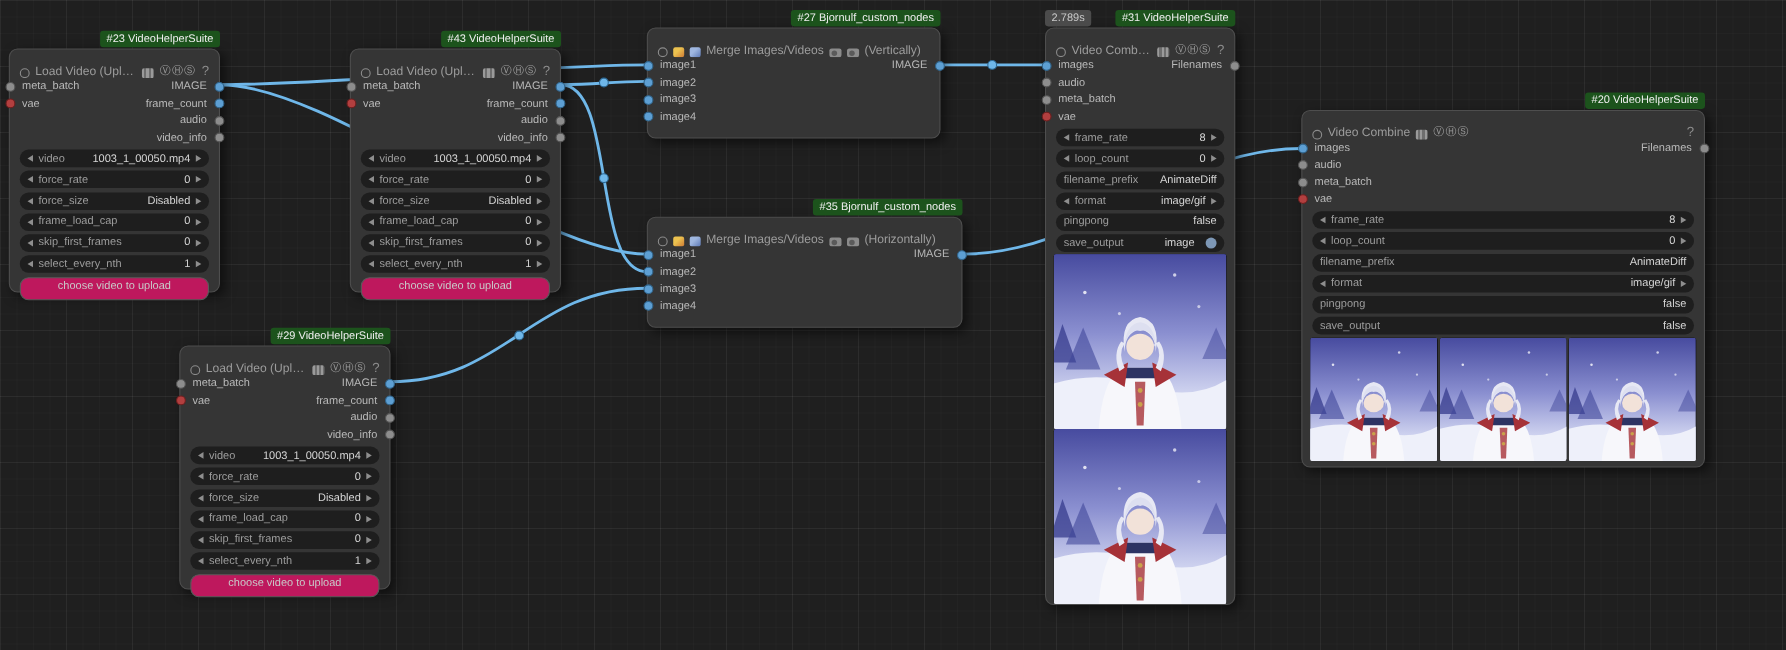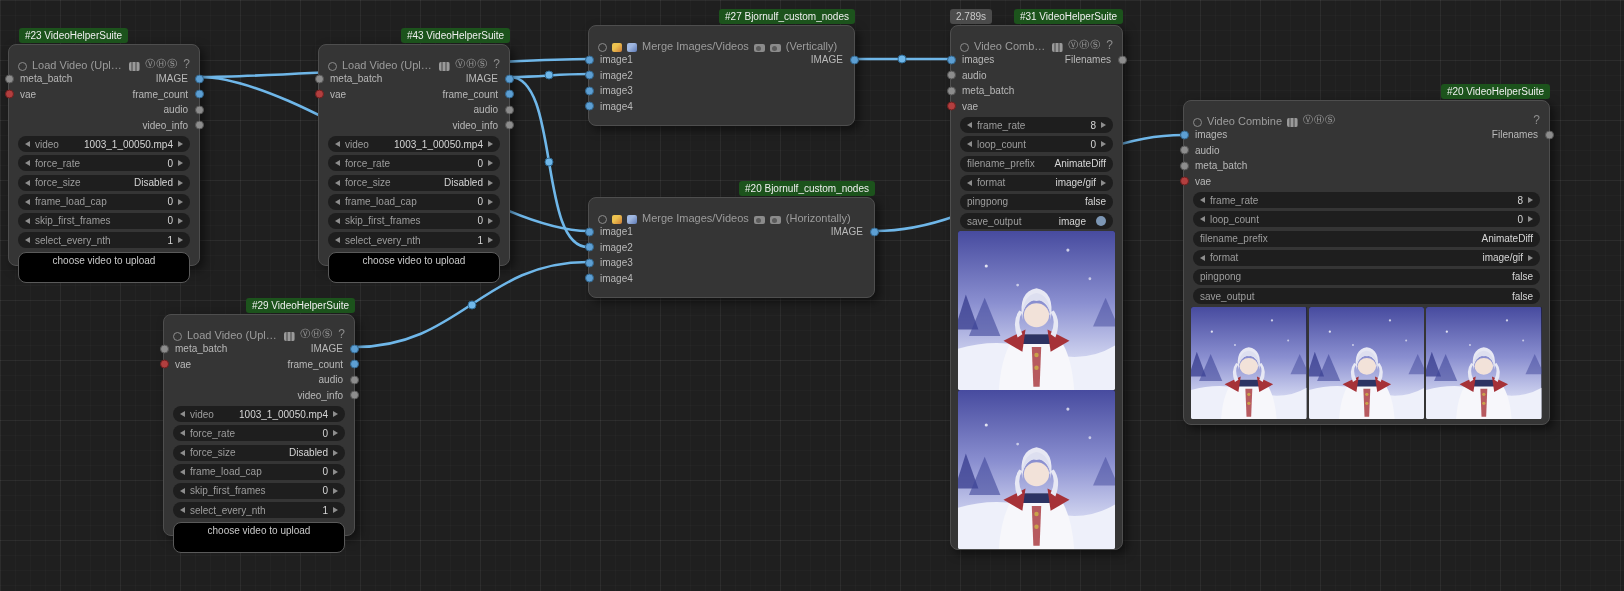--- a/index.html
+++ b/index.html
@@ -27,21 +27,21 @@
 .olab{margin-left:auto;color:#b9b9b9}
 .port{position:absolute;top:50%;width:9px;height:9px;border-radius:50%;transform:translateY(-50%)}
 .pin{left:-4.5px}.pout{right:-4.5px}
 .port.blue{background:#5d9fd3;border:1px solid #31658c}
 .port.gray{background:#8d8d8d;border:1px solid #555}
 .port.red{background:#b23f3f;border:1px solid #6e1f1f}
 .widget{display:flex;align-items:center;height:16px;margin:3.2px 9px 0;background:#1e1e1e;border-radius:8px;padding:0 7px;font-size:10px;color:#9d9d9d;gap:5px}
 .widget .wv{margin-left:auto;color:#d6d6d6;white-space:nowrap}
 .ar-l{width:0;height:0;border-top:3.5px solid transparent;border-bottom:3.5px solid transparent;border-right:5px solid #8e8e8e;flex:none}
 .ar-r{width:0;height:0;border-top:3.5px solid transparent;border-bottom:3.5px solid transparent;border-left:5px solid #8e8e8e;flex:none}
-.wbtn{height:31px;line-height:16px;margin:4px 9px 0;background:#000000;border:1px solid #5a5a5a;border-radius:8px;text-align:center;color:#c9c9c9;font-size:10px}
+.wbtn{height:21px;line-height:16px;margin:4px 9px 0;background:#be185d;border:1px solid #5a5a5a;border-radius:8px;text-align:center;color:#c9c9c9;font-size:10px}
 .toggle{width:10px;height:10px;border-radius:50%;background:#7d97b5;margin-left:5px;flex:none}
 .film-icon{width:11px;height:9px;border-radius:2px;flex:none;background:repeating-linear-gradient(90deg,#9a9a9a 0 2px,#6e6e6e 2px 4px)}
 .pic-icon{width:10px;height:9px;border-radius:2px;flex:none;background:linear-gradient(135deg,#ecc24f 40%,#cd7a35)}
 .pic-icon.b{background:linear-gradient(135deg,#9fb7e0 40%,#5d79b5)}
 .cam-icon{width:11px;height:8px;border-radius:2px;flex:none;background:#8b8b8b;position:relative}
 .cam-icon::after{content:"";position:absolute;left:2px;top:1.5px;width:5px;height:5px;border-radius:50%;background:#5a5a5a}
 .preview{position:absolute;left:7px;right:7px}
 .pv-col .frame{display:block;width:100%;height:159px}
 .pv-row{display:flex;gap:2px}
 .pv-row .frame{width:117px;height:112px}
@@ -95,24 +95,24 @@
     <path d="M355,347 C460,347 483,262 588,262"></path>
     <path d="M855,59 C890,59 915,59 950,59"></path>
     <path d="M875,231 C990,231 1068,135 1183,135"></path>
     <circle cx="549" cy="75" r="4"></circle>
     <circle cx="549" cy="162" r="4"></circle>
     <circle cx="472" cy="305" r="4"></circle>
     <circle cx="902" cy="59" r="4"></circle>
     <circle cx="394" cy="68" r="4"></circle>
   </svg>
 
-  <div class="badge" style="right:1496px;top:28px">#23 VideoHelperSuite</div>
+  <div class="badge" style="right:1424px;top:28px">#23 VideoHelperSuite</div>
   <div class="badge" style="right:1114px;top:28px">#43 VideoHelperSuite</div>
   <div class="badge" style="right:769px;top:9px">#27 Bjornulf_custom_nodes</div>
-  <div class="badge" style="right:749px;top:181px">#20 Bjornulf_custom_nodes</div>
+  <div class="badge" style="right:749px;top:181px">#35 Bjornulf_custom_nodes</div>
   <div class="badge" style="right:1269px;top:298px">#29 VideoHelperSuite</div>
   <div class="badge gray" style="left:950px;top:9px">2.789s</div>
   <div class="badge" style="right:501px;top:9px">#31 VideoHelperSuite</div>
   <div class="badge" style="right:74px;top:84px">#20 VideoHelperSuite</div>
 
   <div class="node" style="left:8px;top:44px;width:192px;height:222px">
     <div class="nhead">
       <span class="cdot"></span>
       <span class="ntitle">Load Video (Upload)</span>
       <span class="film-icon"></span>

